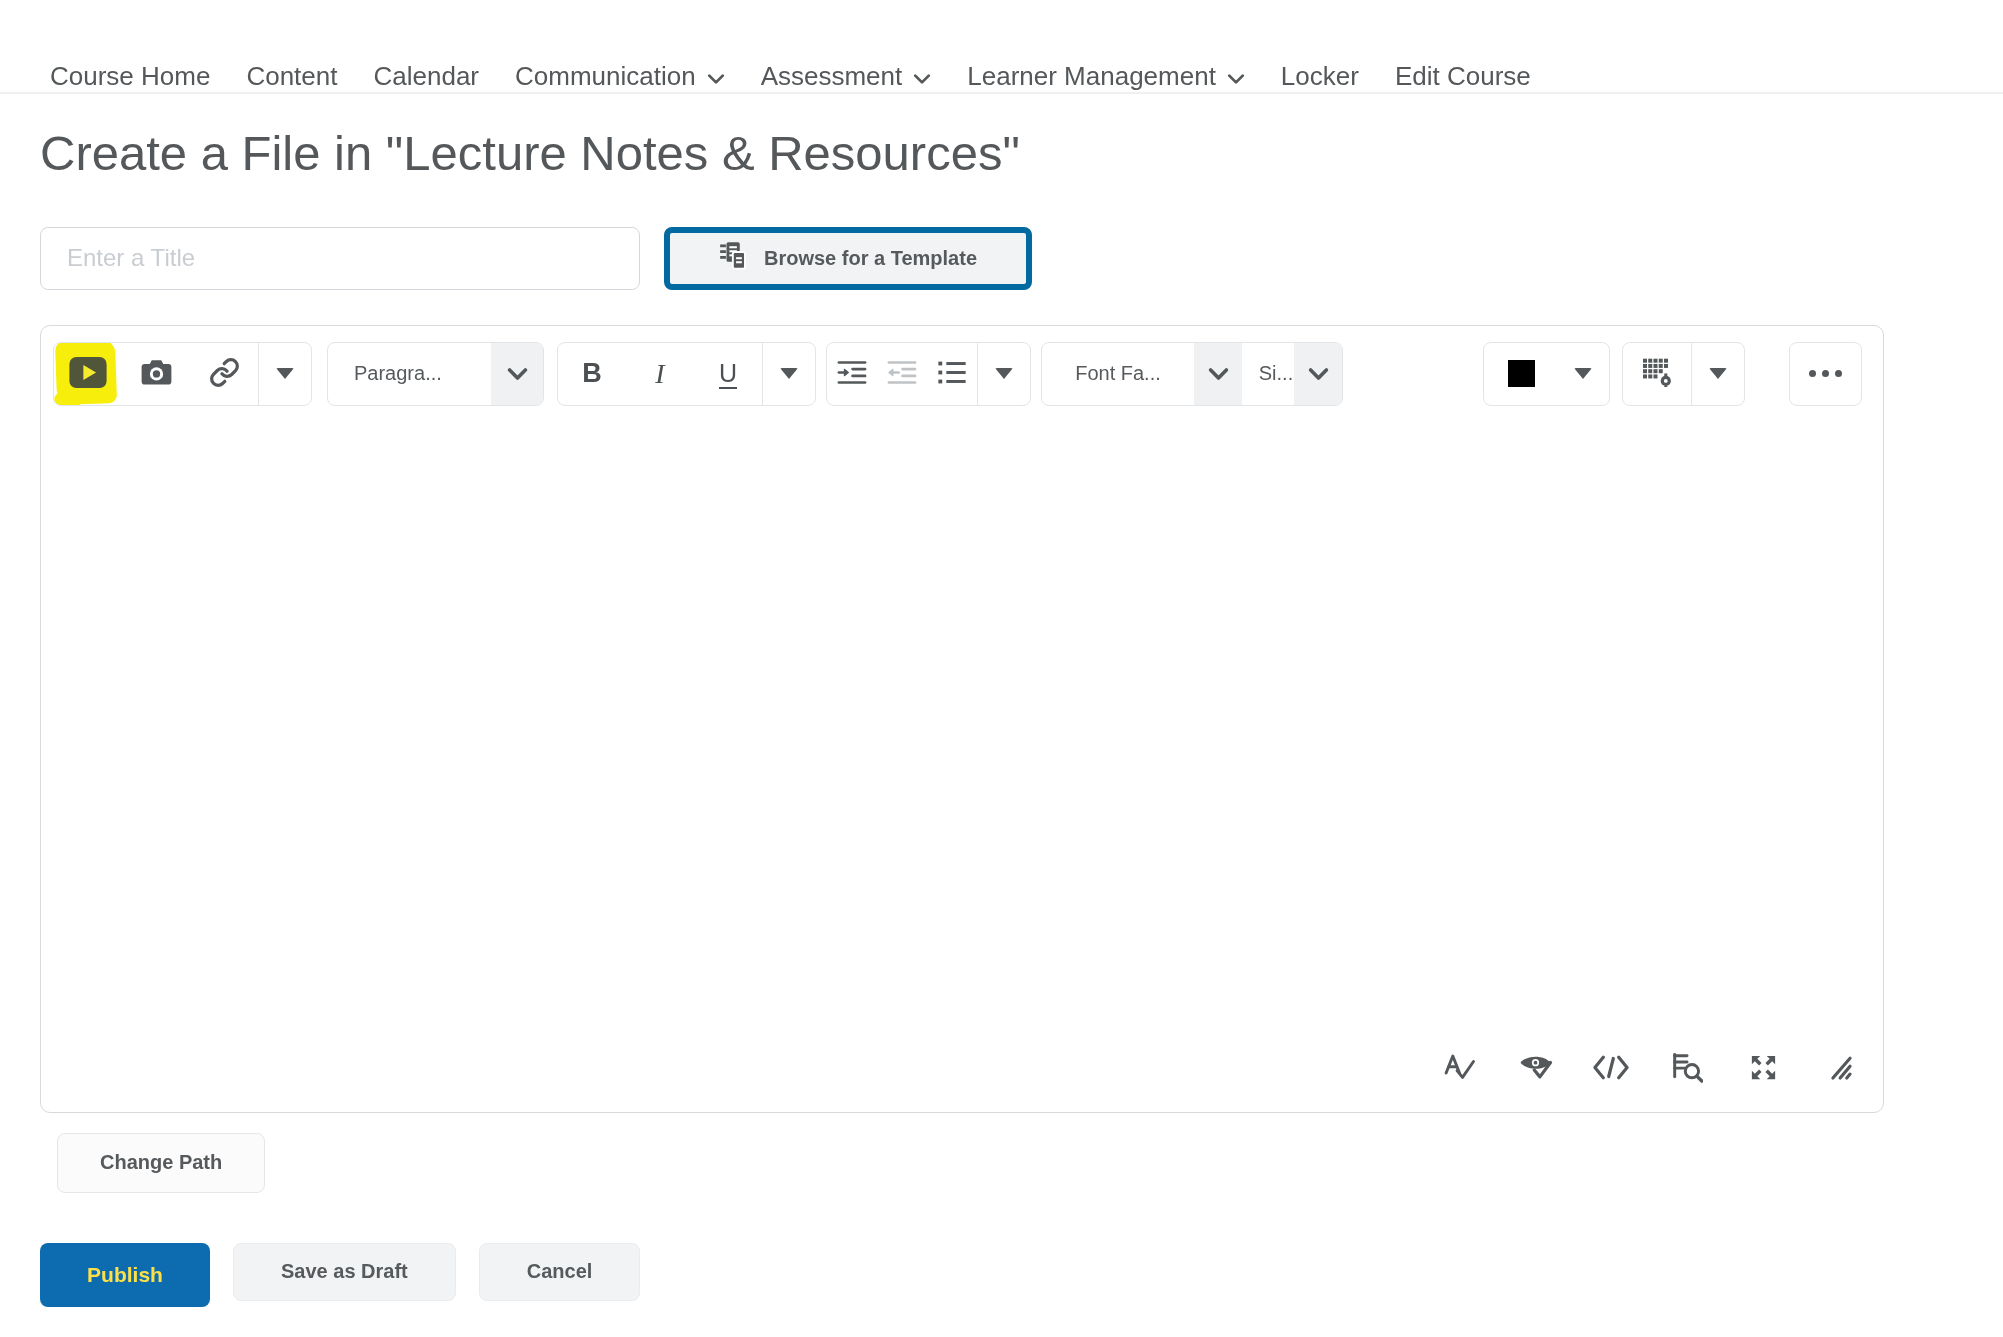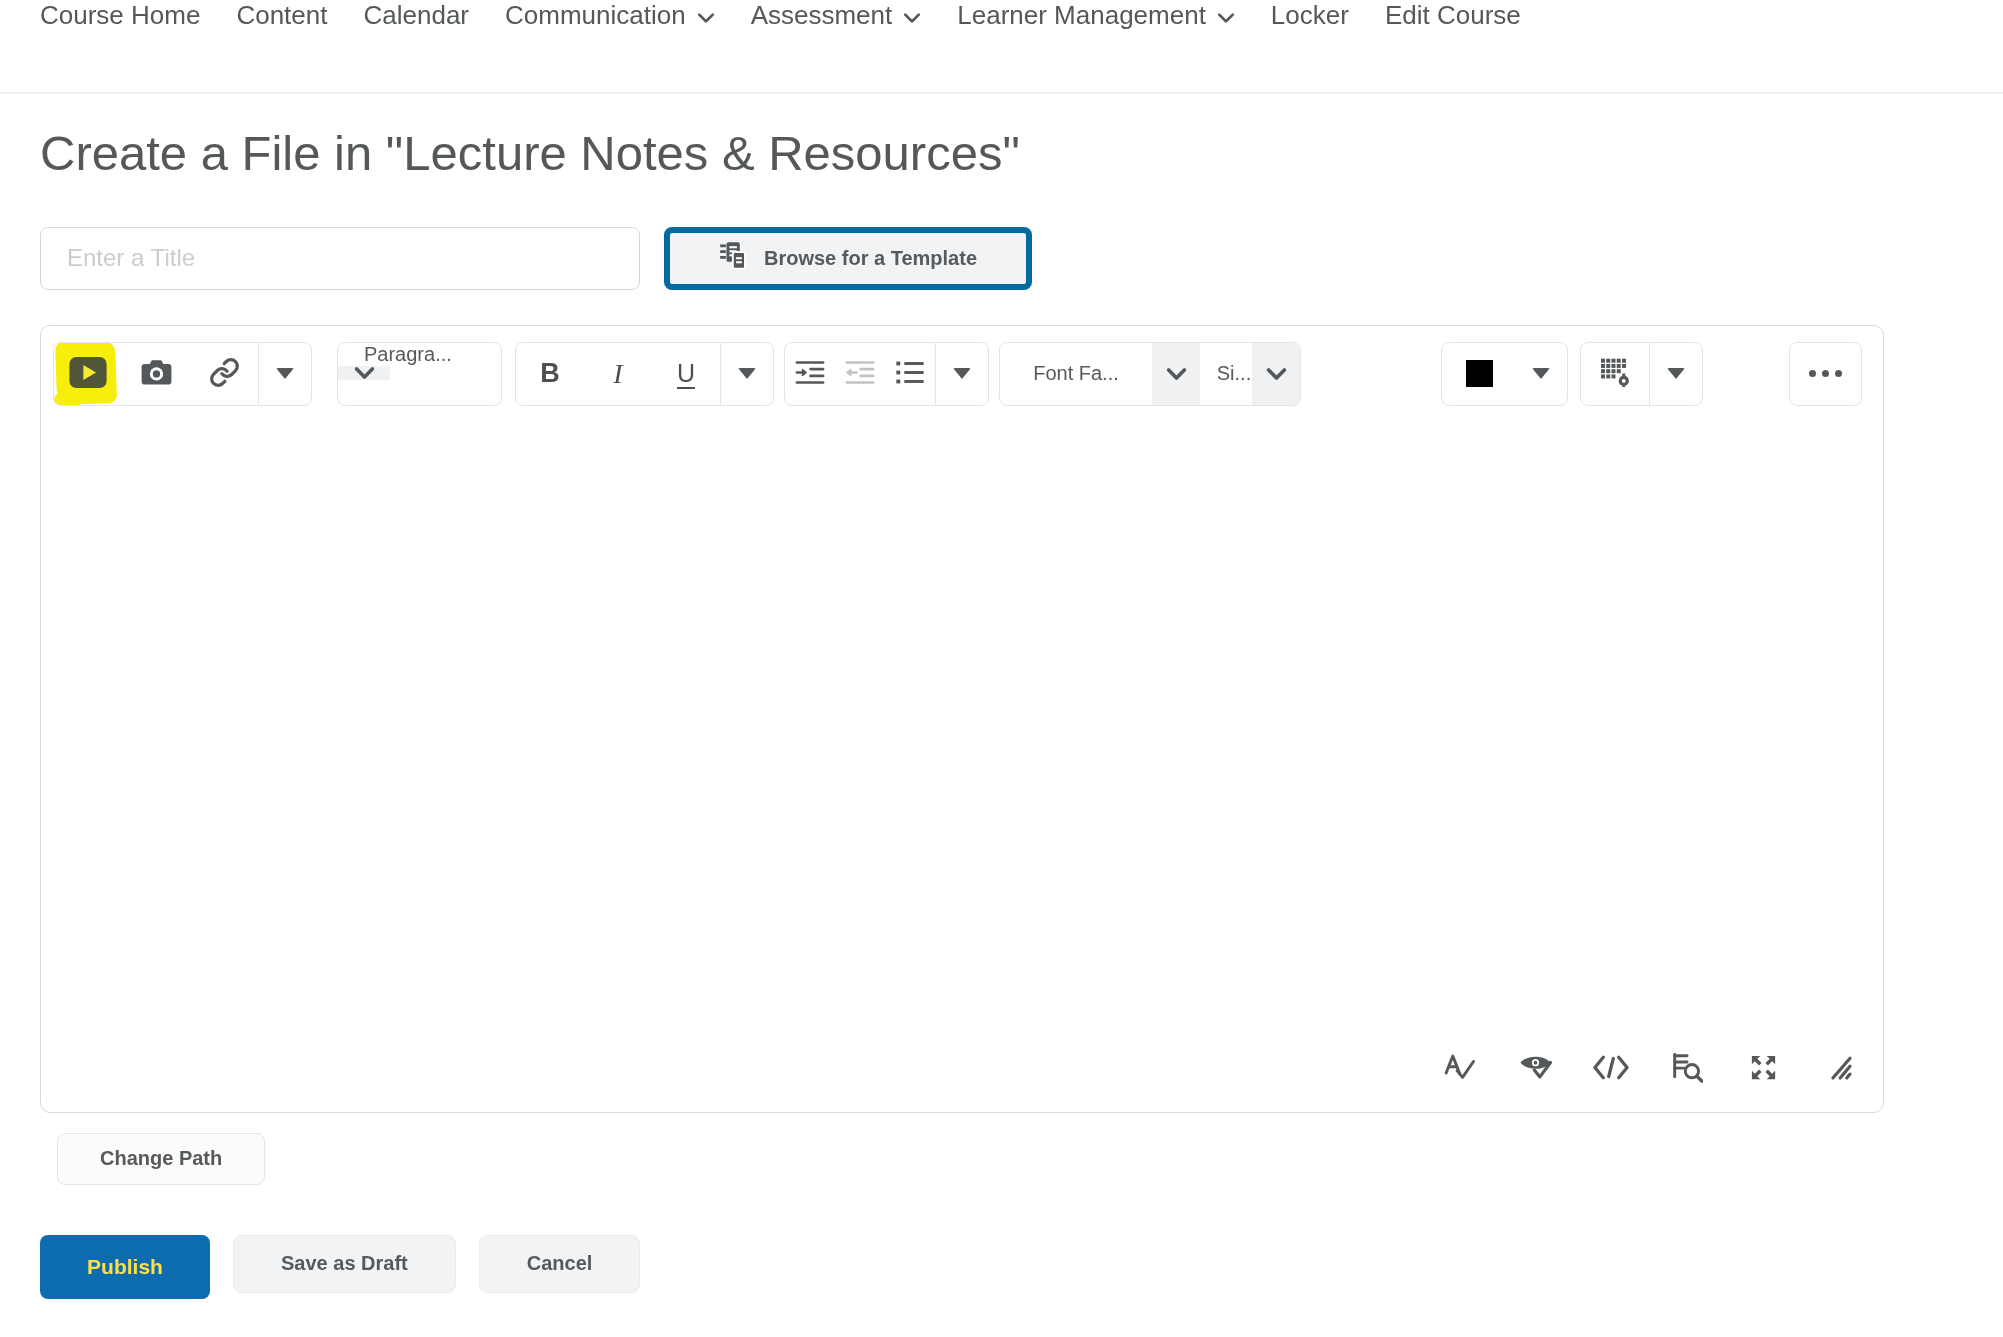--- a/index.html
+++ b/index.html
@@ -2,21 +2,21 @@
 <html><head>
 <meta charset="utf-8">
 <style>
   * { box-sizing: border-box; margin: 0; padding: 0; }
   html,body { width:2003px; height:1337px; background:#ffffff;
     font-family:"Liberation Sans","DejaVu Sans",sans-serif; color:#54585a; overflow:hidden; }
   button { font-family:inherit; background:none; border:none; color:inherit; }
   [data-interactable="true"] { cursor:pointer; }
 
   
-  .topnav { height:94px; display:flex; align-items:flex-start; padding:0 22px;
+  .topnav { height:94px; display:flex; align-items:flex-end; padding:0 32px;
     background:#fff; border-bottom:2px solid #eef0f1; }
   .nav-item { display:flex; align-items:center; gap:11px; padding:0 18px;
     font-size:26px; color:#54585a; white-space:nowrap; }
 
   
   .page-title { margin:30px 0 0 40px; font-size:49px; font-weight:400; color:#55585a; line-height:1.2; }
 
   
   .form-row { margin:44px 0 0 40px; display:flex; gap:24px; align-items:flex-start; }
   .title-input { width:600px; height:63px; border:1px solid #d4d8dc; border-radius:8px;
@@ -32,21 +32,21 @@
     border:1px solid #d7dadd; border-radius:10px; position:relative; display:flex; flex-direction:column; }
   .toolbar { display:flex; align-items:center; padding:16px 21px 0 12px; }
   .tb-group { display:flex; align-items:stretch; height:64px; background:#fff;
     border:1px solid #e2e5e8; border-radius:8px; overflow:hidden; flex:none; }
   .tb-btn { width:68px; display:flex; align-items:center; justify-content:center; background:none; }
   .tb-btn.narrow { width:50px; }
   .tb-divider { width:1px; background:#e4e7e9; }
   .tb-caret-btn { width:52px; display:flex; align-items:center; justify-content:center; }
   .caret { width:0; height:0; border-left:9px solid transparent; border-right:9px solid transparent;
     border-top:11px solid #54585a; border-radius:2px; }
-  .g2 { margin-left:25px;flex-direction:column; } .g3 { margin-left:13px; } .g4 { margin-left:10px; }
+  .g2 { margin-left:15px; } .g3 { margin-left:13px; } .g4 { margin-left:10px; }
   .g5 { margin-left:10px; } .g6 { margin-left:140px; } .g7 { margin-left:12px; }
   .more-btn { margin-left:auto; width:73px; align-items:center; justify-content:center; }
   .dots { display:flex; gap:6px; align-items:center; }
   .dots i { width:7px; height:7px; border-radius:50%; background:#54585a; }
 
   .select-label { display:flex; align-items:center; padding-left:26px; width:163px;
     font-size:20px; color:#565a5c; }
   .select-chev { width:52px; background:#eff1f2; display:flex; align-items:center; justify-content:center; }
   .ff-label { width:152px; justify-content:center; padding-left:0; }
   .fs-label { width:52px; justify-content:center; padding-left:16px; }
@@ -68,21 +68,21 @@
   .tb-btn.hl svg { position:relative; z-index:1; }
 
   .editor-body { flex:1; }
   .editor-footer { position:absolute; right:26px; bottom:26px; display:flex; gap:40px; align-items:center; }
   .ef-btn { display:flex; align-items:center; justify-content:center; width:36px; height:34px; }
 
   
   .path-row { margin:20px 0 0 57px; display:flex; align-items:center; }
   .path-text { width:663px; font-size:24px; color:#54585a; }
   .path-text strong { font-weight:700; }
-  .change-path-btn { height:52px; padding:0 42px; background:#fbfbfc; border:1px solid #e4e6e9; font-size:20px; }
+  .change-path-btn { height:60px; padding:0 42px; background:#fbfbfc; border:1px solid #e4e6e9; font-size:20px; }
 
   
   .actions { margin:50px 0 0 40px; display:flex; gap:23px; }
   .primary { width:170px; height:64px; background:#0d6cb0; color:#fde047; font-size:21px; }
   .secondary { height:58px; padding:8px 47px; background:#f2f3f5; border:1px solid #e9ebee; font-size:20px; }
 </style>
 </head>
 <body>
 
 <nav class="topnav" data-interactable="false">

